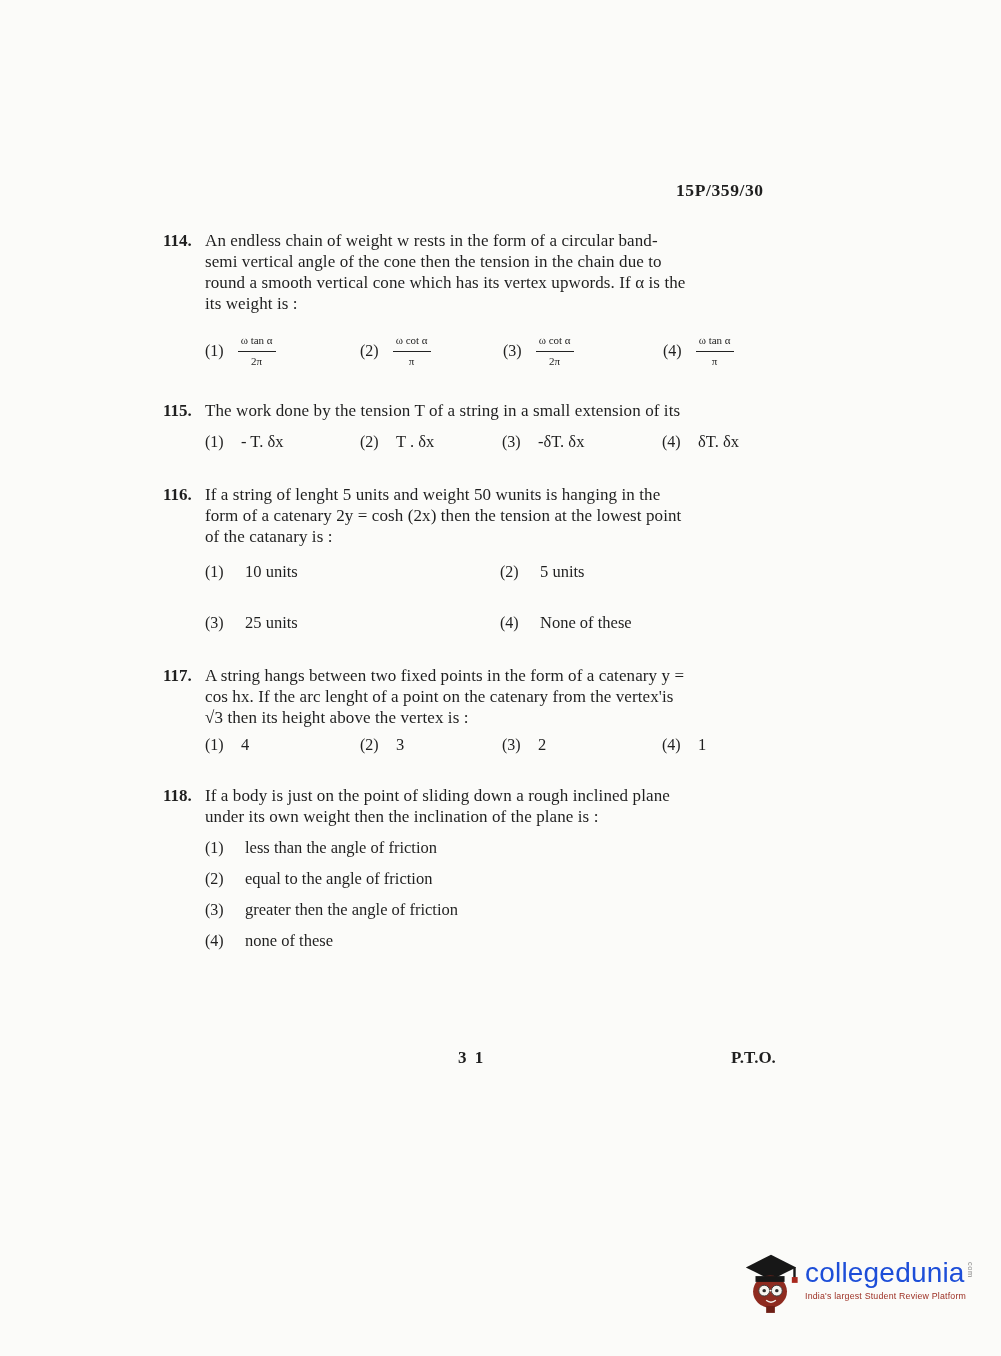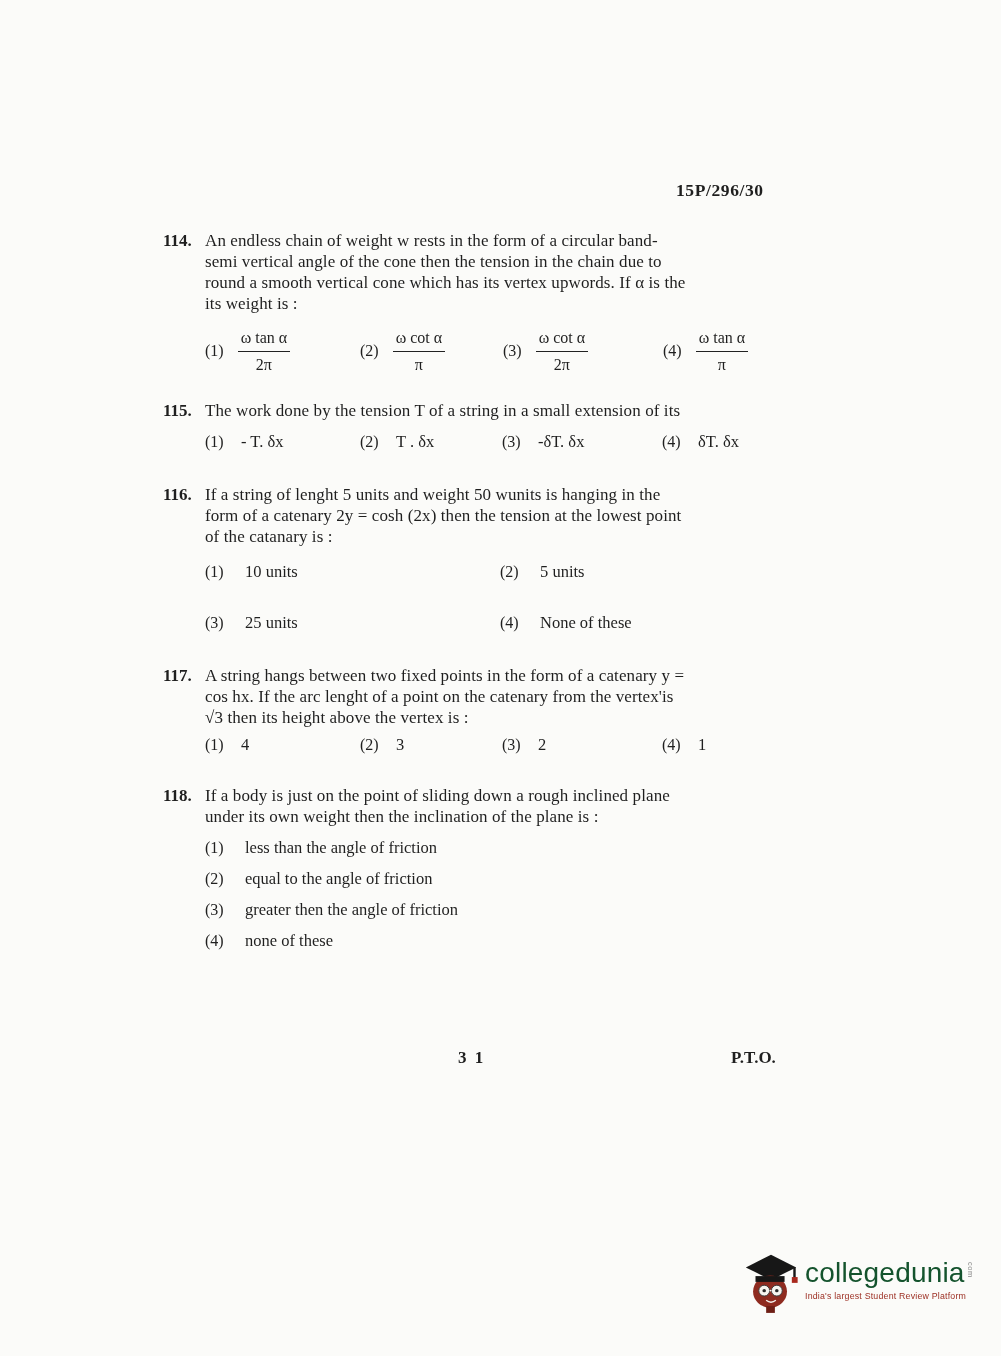--- a/index.html
+++ b/index.html
@@ -27,21 +27,21 @@
   .q-lines { flex:1; }
   .q-line { font-size:17px; line-height:21px; letter-spacing:0.1px; white-space:nowrap; }
   .opt-label { font-size:16px; }
 
   
   .opt-row-frac { display:flex; align-items:center; margin:12px 0 0 42px; height:50px; }
   .frac-opt { display:flex; align-items:center; }
   .frac-opt:nth-child(1){ width:155px; }
   .frac-opt:nth-child(2){ width:143px; }
   .frac-opt:nth-child(3){ width:160px; }
-  .frac { display:inline-block; text-align:center; font-size:16px; margin-left:14px; line-height:1.2; }
+  .frac { display:inline-block; text-align:center; font-size:11px; margin-left:14px; line-height:1.2; }
   .frac .num { display:block; padding:0 3px 3px; border-bottom:1.3px solid #222; }
   .frac .den { display:block; padding-top:3px; }
 
   
   .opt-row-inline { display:flex; margin-left:42px; font-size:16.5px; line-height:21px; }
   .inline-opt:nth-child(1){ width:155px; }
   .inline-opt:nth-child(2){ width:142px; }
   .inline-opt:nth-child(3){ width:160px; }
   .inline-opt .opt-label { display:inline-block; min-width:36px; }
 
@@ -68,38 +68,38 @@
   }
   .pto { position:absolute; top:1048px; left:731px; font-weight:bold; font-size:17px; }
 
   
   .logo { position:absolute; top:1244px; left:740px; display:flex; align-items:center; }
   .logo-icon { width:62px; height:70px; flex:0 0 62px; }
   .logo-text-wrap { margin-left:3px; }
   .logo-row { display:flex; align-items:flex-start; }
   .logo-brand {
     font-family:"Liberation Sans","DejaVu Sans",sans-serif;
-    font-size:28px; line-height:30px; color:#14532d; font-weight:500; letter-spacing:0.2px;
+    font-size:28px; line-height:30px; color:#1d4ed8; font-weight:500; letter-spacing:0.2px;
   }
   .logo-suffix {
     font-family:"Liberation Sans","DejaVu Sans",sans-serif;
     font-size:7.5px; color:#8a8a8a;
     writing-mode:vertical-rl; margin-left:1px; margin-top:4px; letter-spacing:0.5px;
   }
   .logo-tagline {
     font-family:"Liberation Sans","DejaVu Sans",sans-serif;
     font-size:8.8px; color:#9c2e22; margin-top:3px; letter-spacing:0.2px;
   }
 </style>
 </head>
 <body>
 
 <div class="page">
 
-  <div class="header-code">15P/296/30</div>
+  <div class="header-code">15P/359/30</div>
 
   <div class="content">
 
     <section class="question m-after-114">
       <div class="q-head">
         <div class="q-number">114.</div>
         <div class="q-lines">
           <div class="q-line">An endless chain of weight w rests in the form of a circular band-</div>
           <div class="q-line">semi vertical angle of the cone then the tension in the chain due to</div>
           <div class="q-line">round a smooth vertical cone which has its vertex upwords. If α is the</div>

